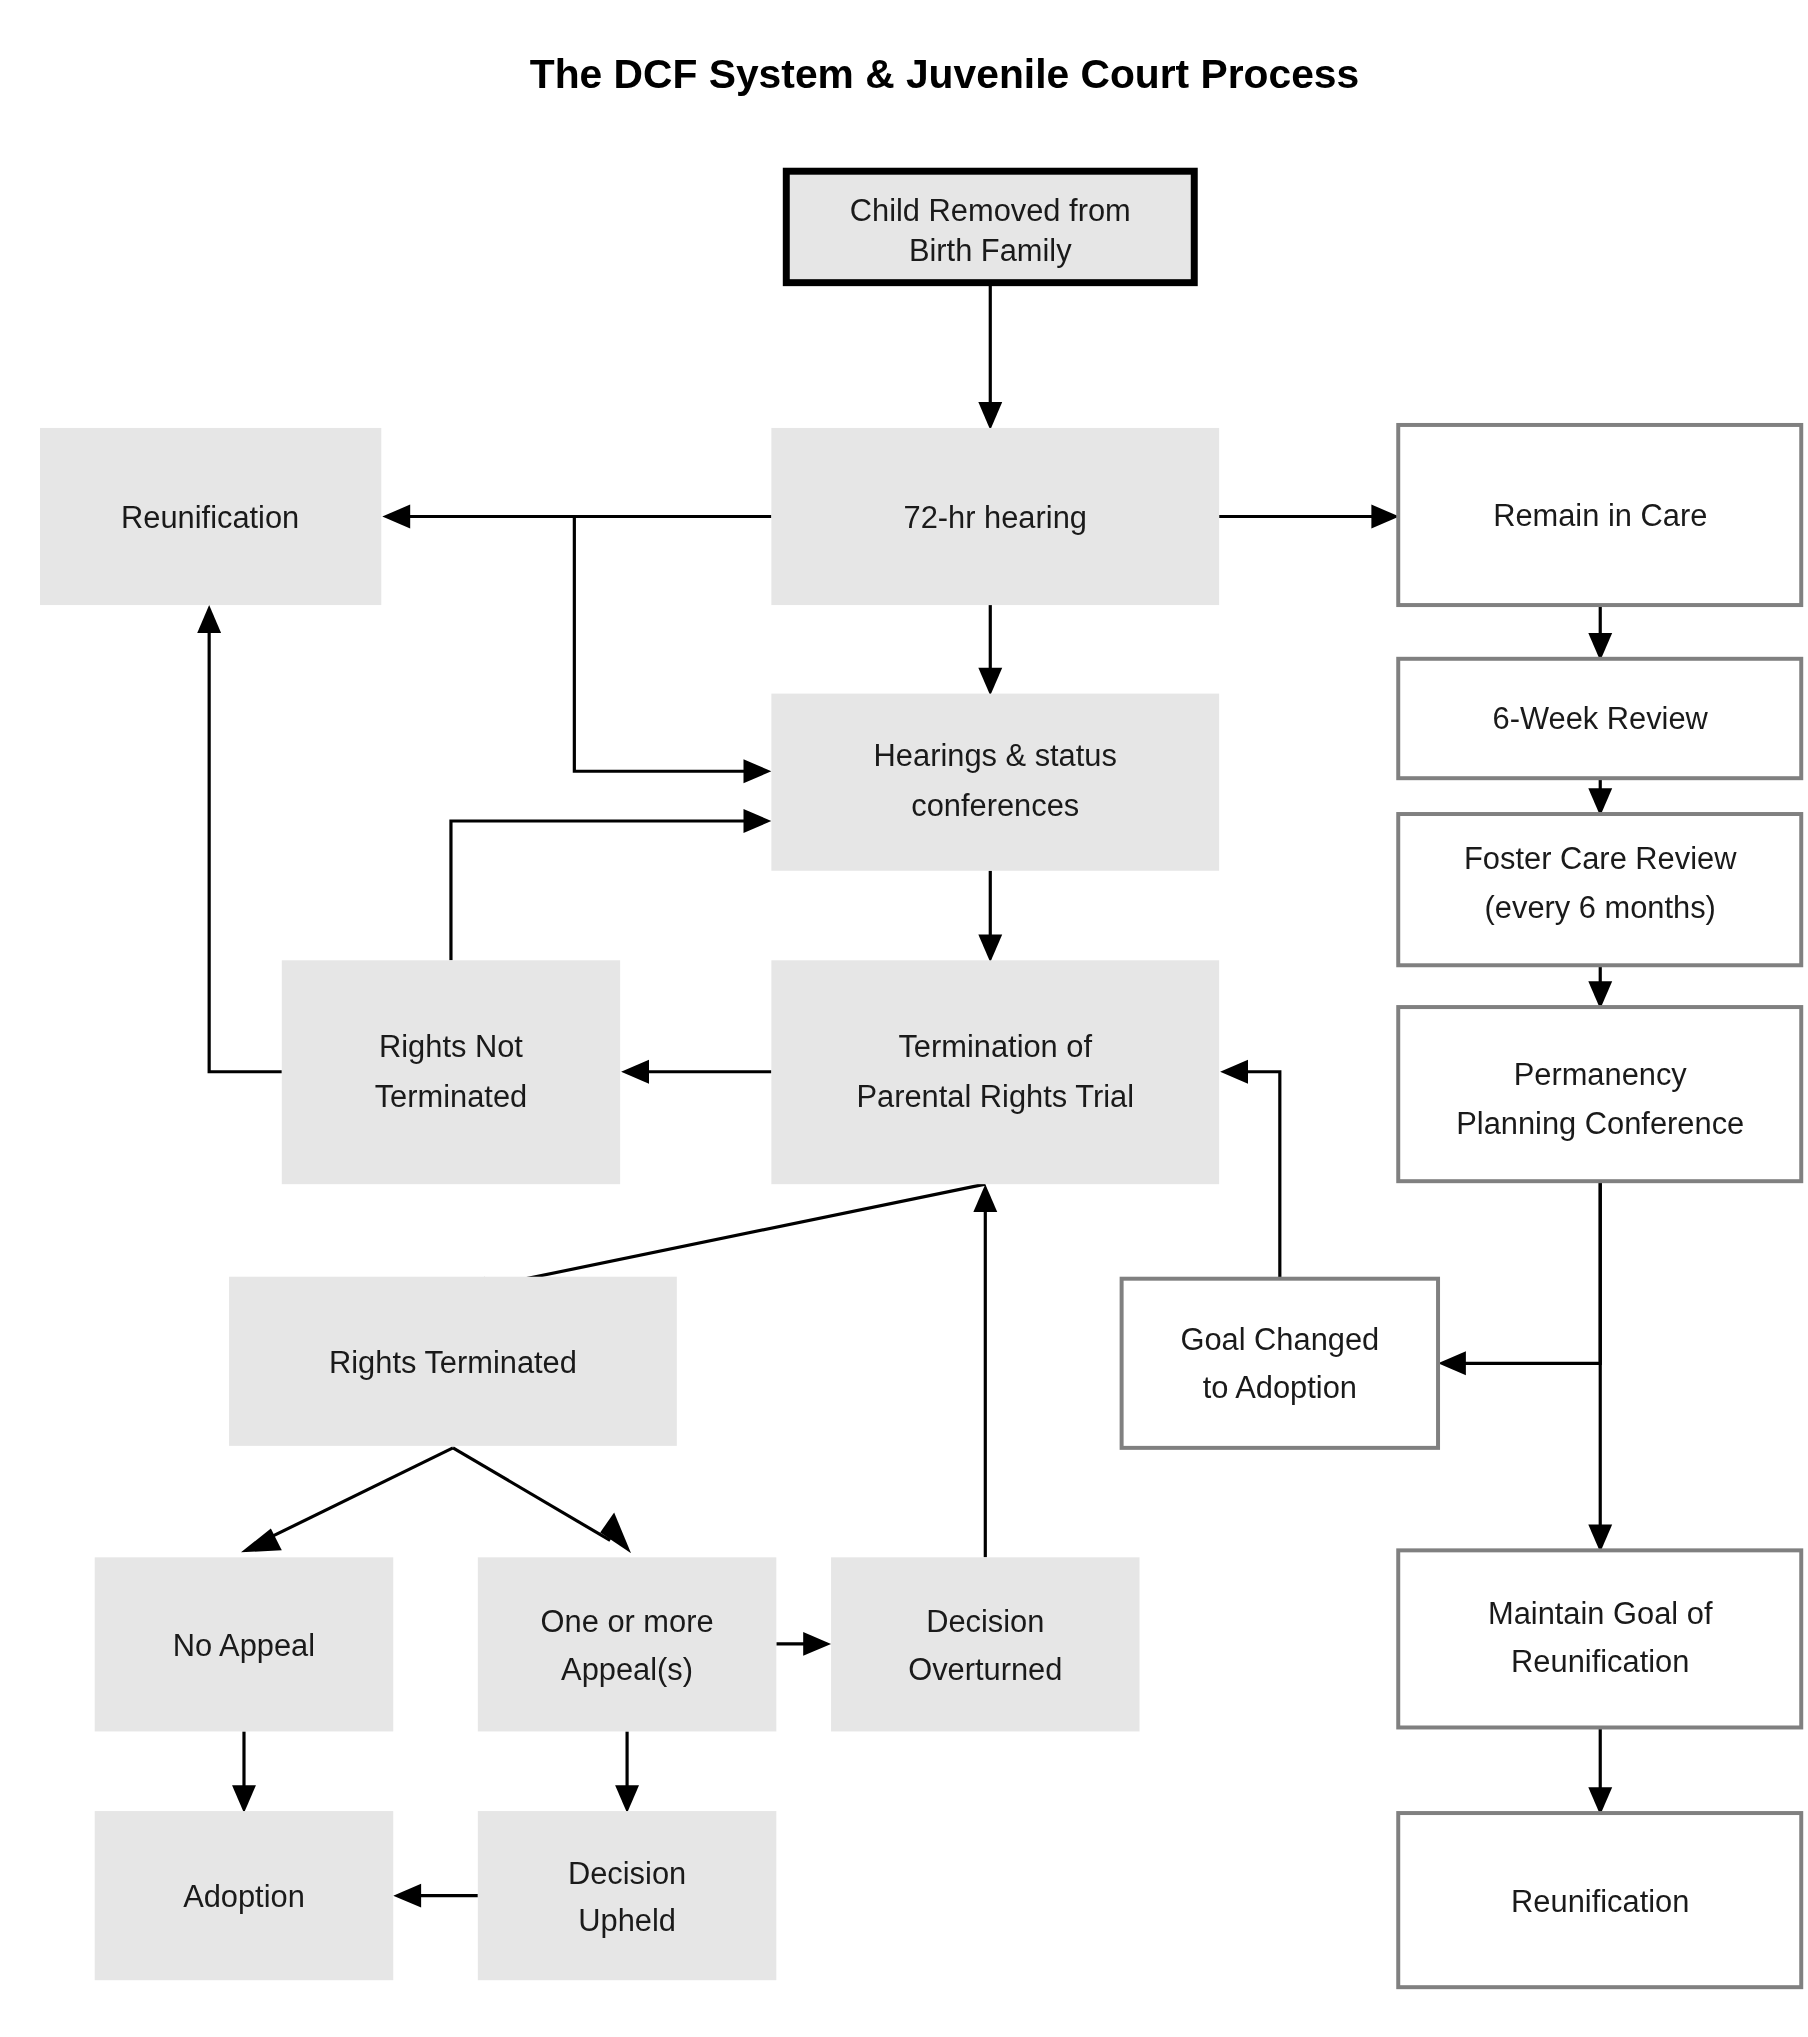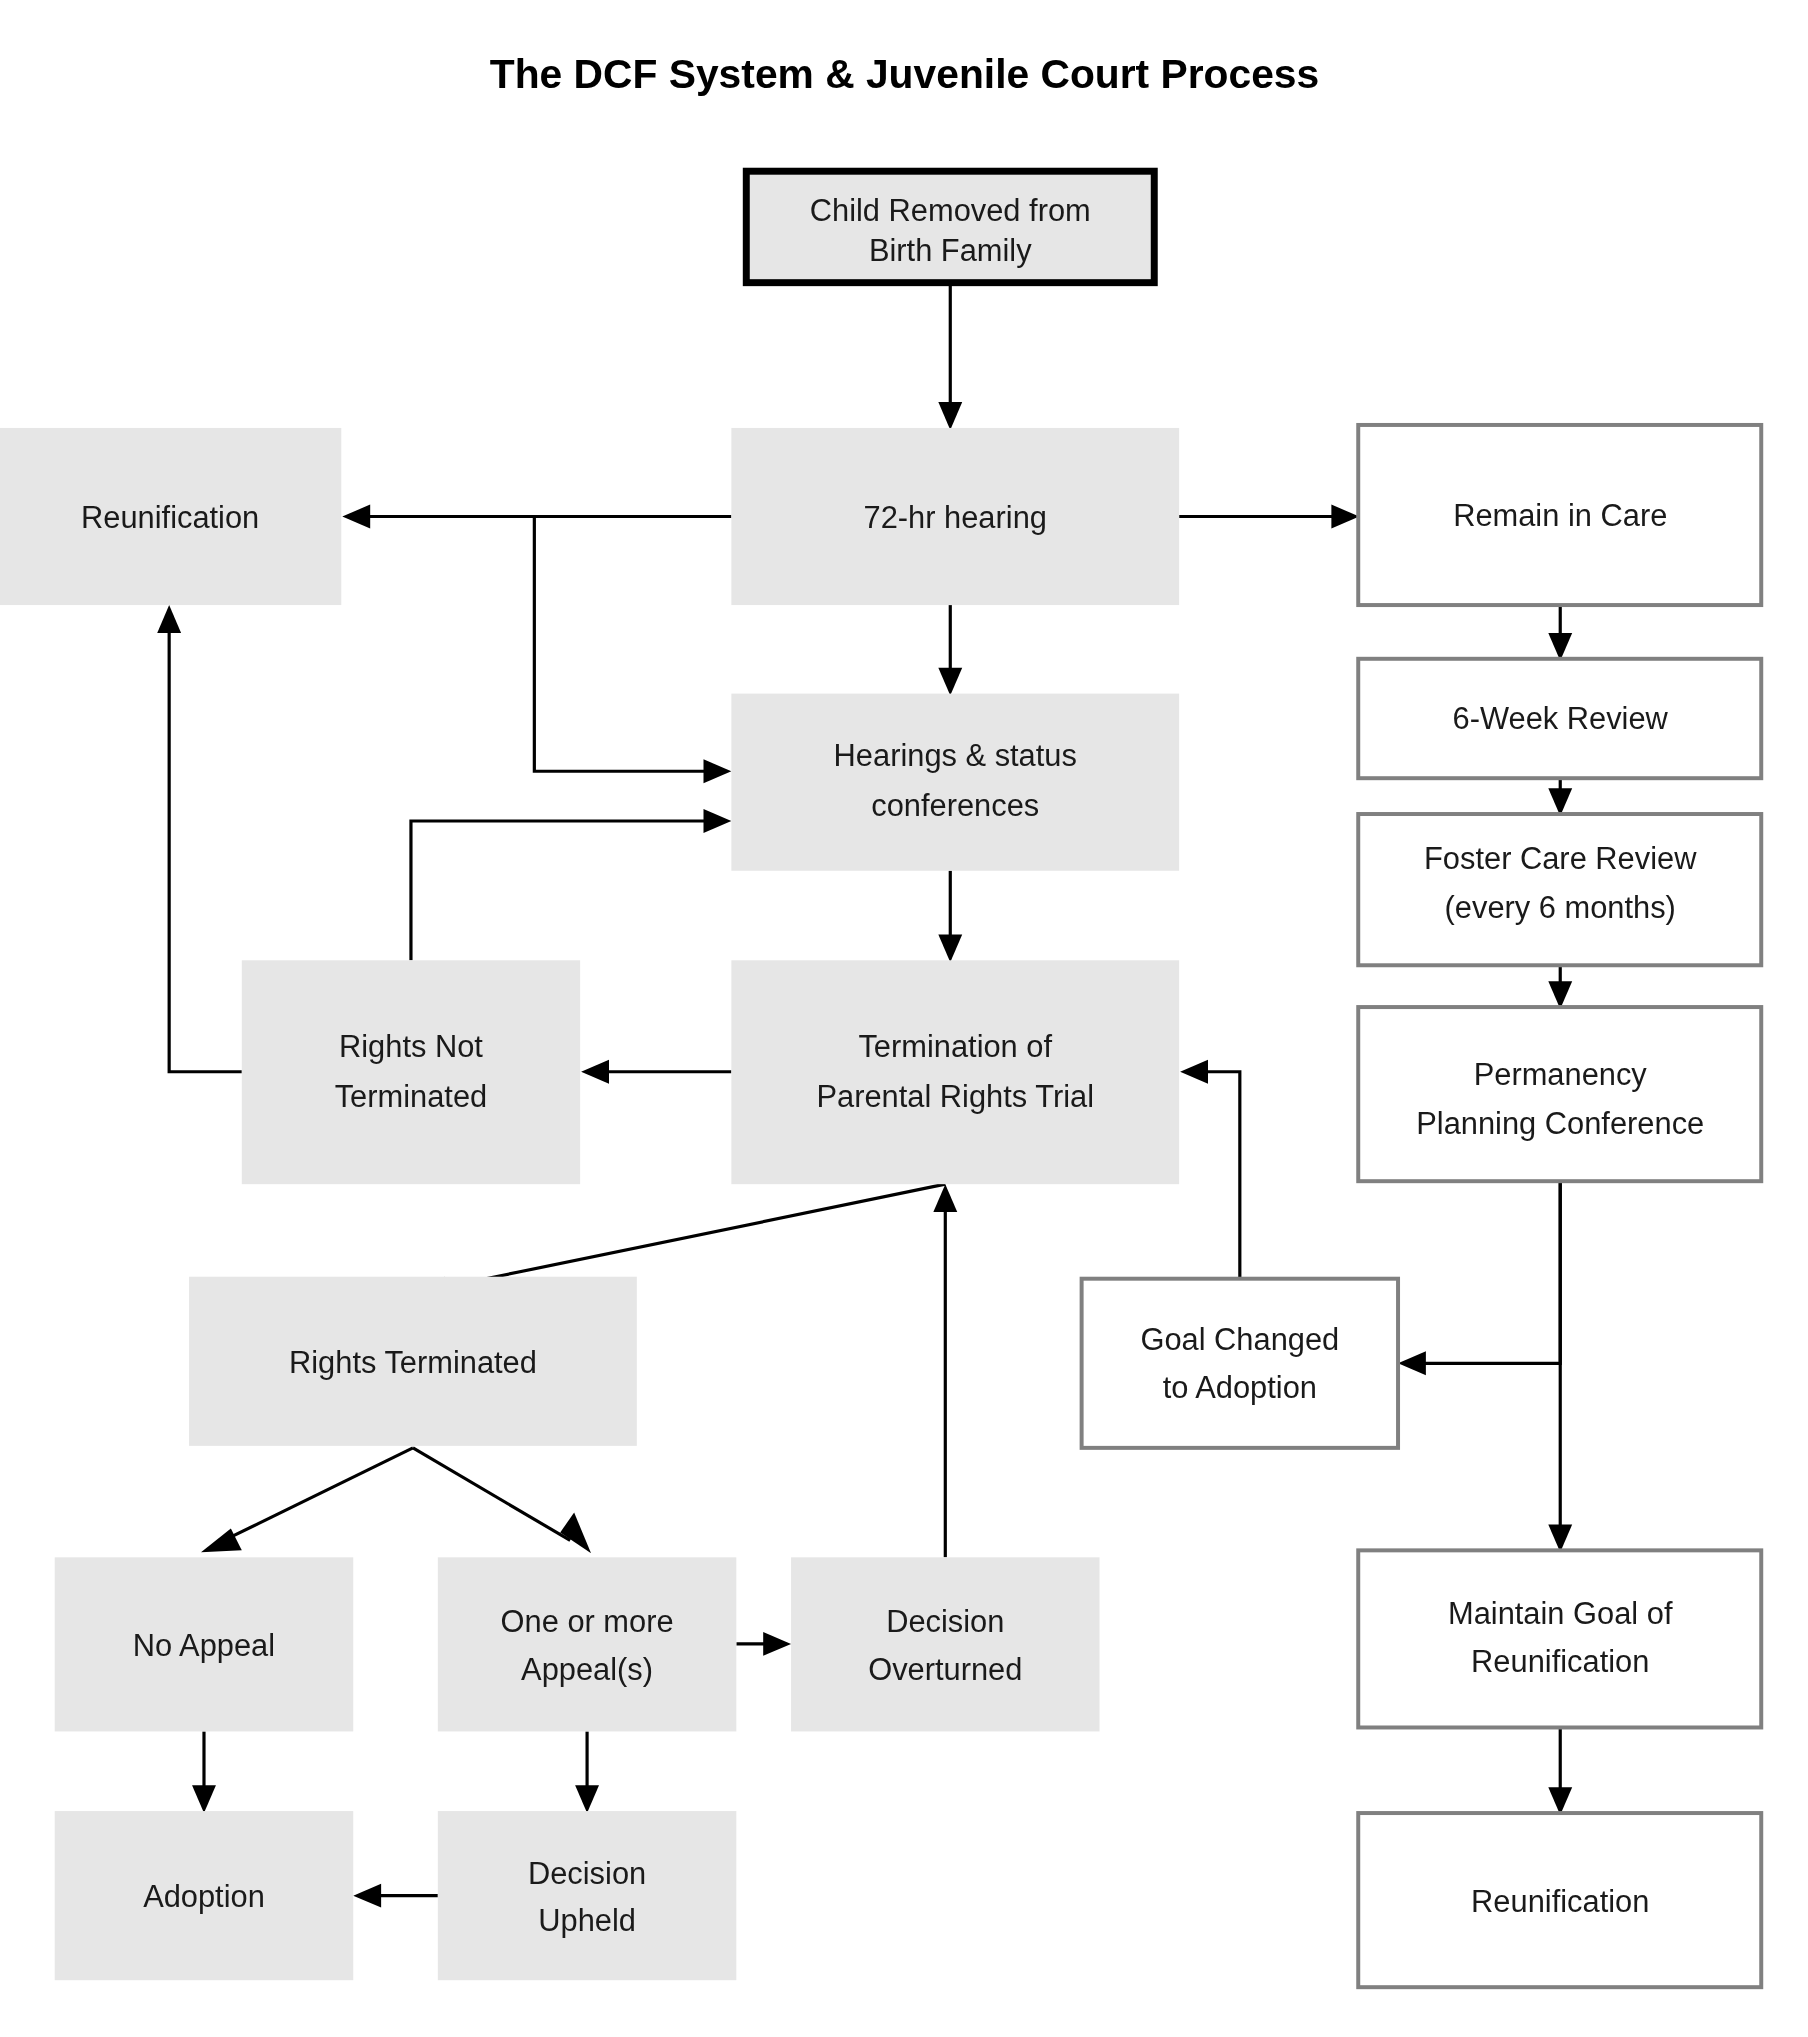--- a/index.html
+++ b/index.html
@@ -10,20 +10,21 @@
   body {
     font-family: "Liberation Sans", sans-serif;
     width: 1809px;
     height: 2038px;
     position: relative;
     overflow: hidden;
   }
   #chart-root {
     position: absolute;
     inset: 0;
+    padding-left: 40px;
   }
   svg.flow {
     display: block;
     width: 1809px;
     height: 2038px;
   }
   .title-text {
     font-family: "Liberation Sans", sans-serif;
     font-size: 41px;
     font-weight: bold;

